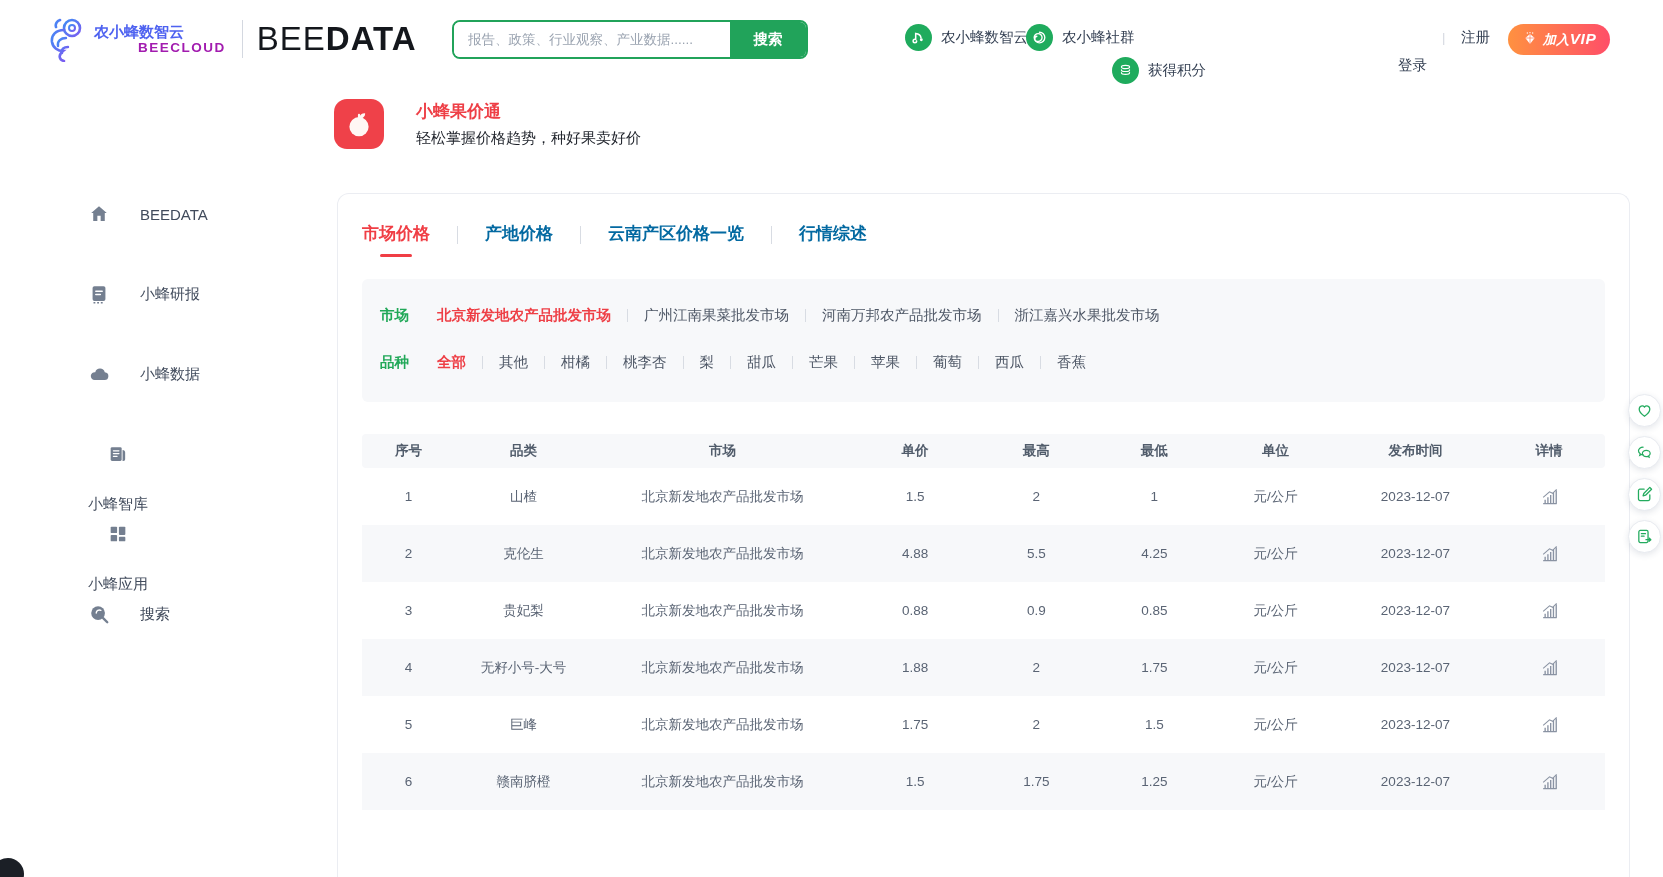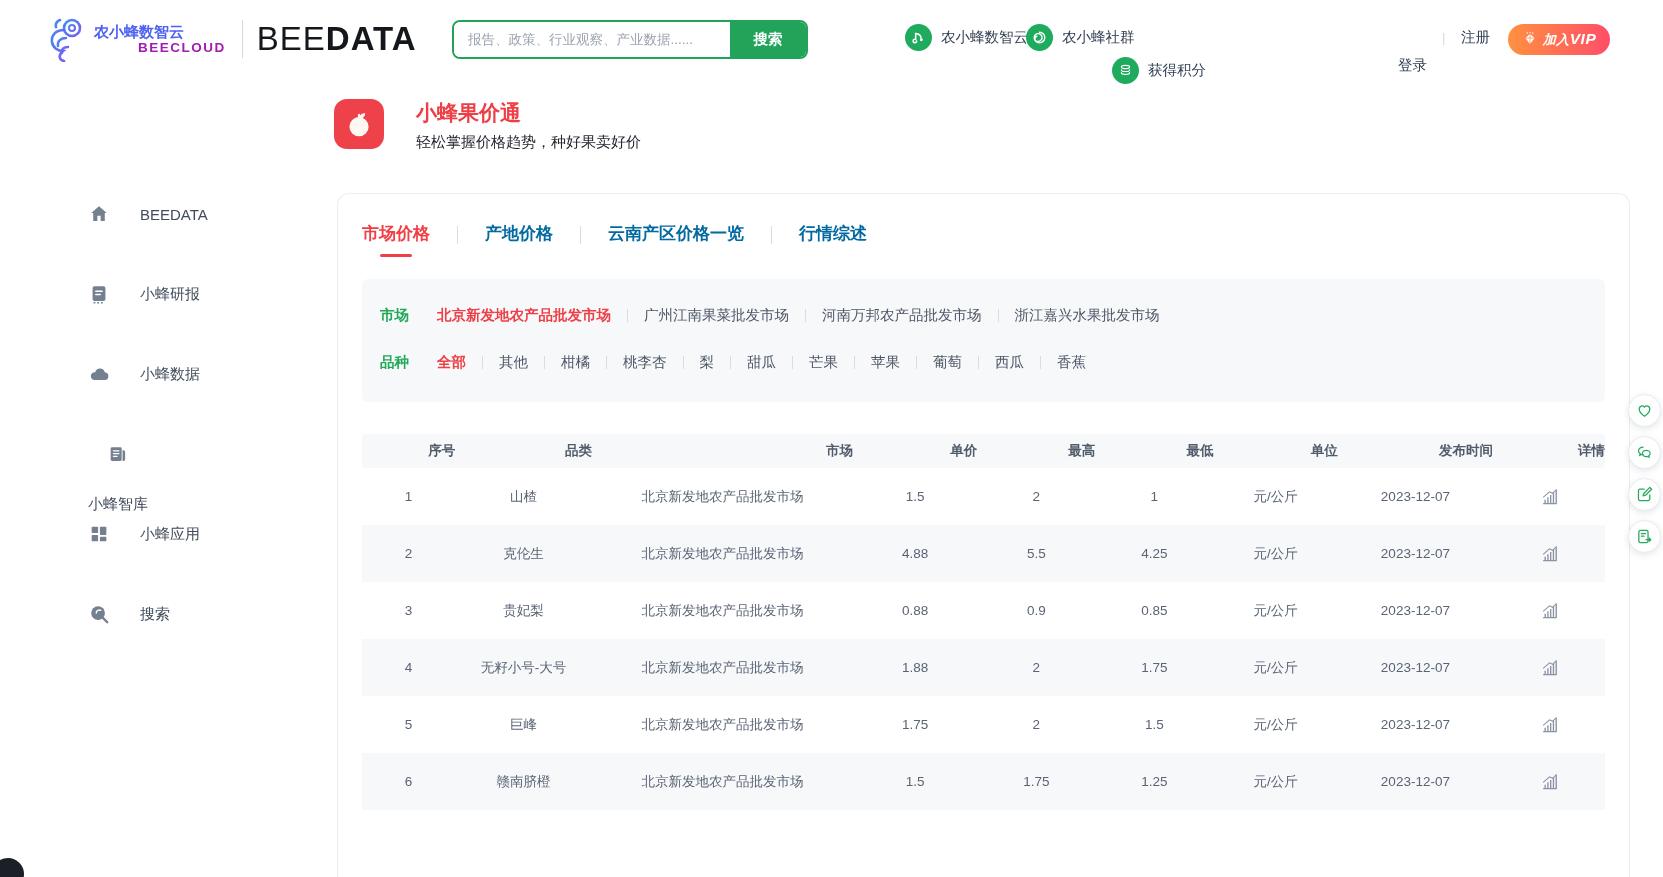--- a/index.html
+++ b/index.html
@@ -48,21 +48,21 @@
   .side-item { position:absolute; left:88px; display:flex; align-items:center; gap:30px;
     cursor:pointer; color:#414b5c; }
   .side-icon { width:22px; height:22px; color:#747f90; flex:0 0 22px; }
   .side-label { font-size:15px; }
 
   
   .titleblock { position:absolute; left:334px; top:99px; display:flex; }
   .app-icon { width:50px; height:50px; border-radius:13px; background:#ef4149; display:flex;
     align-items:center; justify-content:center; }
   .title-texts { margin-left:32px; display:flex; flex-direction:column; justify-content:center; gap:6px; }
-  .page-title { font-size:21px; font-weight:bold; color:#ee3f46; }
+  .page-title { font-size:17px; font-weight:bold; color:#ee3f46; }
   .page-sub { font-size:15px; color:#1d2129; }
 
   .card { position:absolute; left:337px; top:193px; width:1293px; height:720px;
     background:#fff; border:1px solid #ebedf2; border-radius:12px 12px 0 0; border-bottom:none; }
   .card-inner { padding:28px 24px 0 24px; }
 
   .tabs { display:flex; align-items:center; }
   .tab { font-size:17px; font-weight:bold; color:#0369a1; cursor:pointer; position:relative;
     padding-bottom:12px; }
   .tab.active { color:#f03e45; }
@@ -74,21 +74,21 @@
   .filter-row { display:flex; align-items:center; flex-wrap:nowrap; }
   .filter-row + .filter-row { margin-top:28px; }
   .f-label { font-size:14.5px; font-weight:bold; color:#21a858; margin-right:28px; }
   .f-opt { font-size:14.5px; color:#4e5766; cursor:pointer; white-space:nowrap; }
   .f-opt.selected { color:#ee3f46; font-weight:bold; }
   .f-div { width:1px; height:13px; background:#d8dce3; margin:0 16px; }
 
   .table-wrap { margin-top:32px; }
   table { width:100%; border-collapse:collapse; table-layout:fixed; }
   thead th { background:#f7f8fa; height:34px; font-size:13.5px; font-weight:bold; color:#515c6b;
-    text-align:right; }
+    text-align:center; }
   thead th:first-child { border-radius:4px 0 0 4px; }
   thead th:last-child { border-radius:0 4px 4px 0; }
   tbody td { height:57px; font-size:13.5px; color:#5a6474; text-align:center; }
   tbody tr:nth-child(even) td { background:#f7f8fa; }
   .chart-cell svg { vertical-align:middle; cursor:pointer; }
 
   
   .float-stack { position:absolute; left:1628px; top:394px; display:flex; flex-direction:column; gap:9px; }
   .fab { width:33px; height:33px; border-radius:50%; background:#fff; border:1px solid #e8ebf0;
     box-shadow:0 2px 6px rgba(40,60,90,.12); display:flex; align-items:center; justify-content:center;
@@ -195,21 +195,21 @@
     <span class="side-label">小蜂数据</span>
       </div>
       <div class="side-item" style="top: 360px; flex-direction: column;">
         <span class="side-icon"><svg width="22" height="22" viewBox="0 0 24 24" fill="none">
             <rect x="4" y="4.5" width="12" height="15" rx="1.5" fill="currentColor"></rect>
             <path d="M7 8.5h6M7 11.5h6M7 14.5h4" stroke="#fff" stroke-width="1.4" stroke-linecap="round"></path>
             <path d="M17 7.5c1.8.3 2.8 1 2.8 3v7c0 1.5-.8 2.3-2.8 2z" fill="currentColor"></path>
           </svg></span>
     <span class="side-label">小蜂智库</span>
       </div>
-      <div class="side-item" style="top: 440px;">
+      <div class="side-item" style="top: 440px; flex-direction: column;">
         <span class="side-icon"><svg width="22" height="22" viewBox="0 0 24 24" fill="none">
             <rect x="4" y="4" width="7" height="7" rx="1" fill="currentColor"></rect>
             <rect x="13" y="4" width="7" height="9" rx="1" fill="currentColor"></rect>
             <rect x="4" y="13" width="7" height="7" rx="1" fill="currentColor"></rect>
             <rect x="13" y="15" width="7" height="5" rx="1" fill="currentColor"></rect>
           </svg></span>
     <span class="side-label">小蜂应用</span>
       </div>
       <div class="side-item" style="top: 520px;">
         <span class="side-icon"><svg width="22" height="22" viewBox="0 0 24 24" fill="none">

